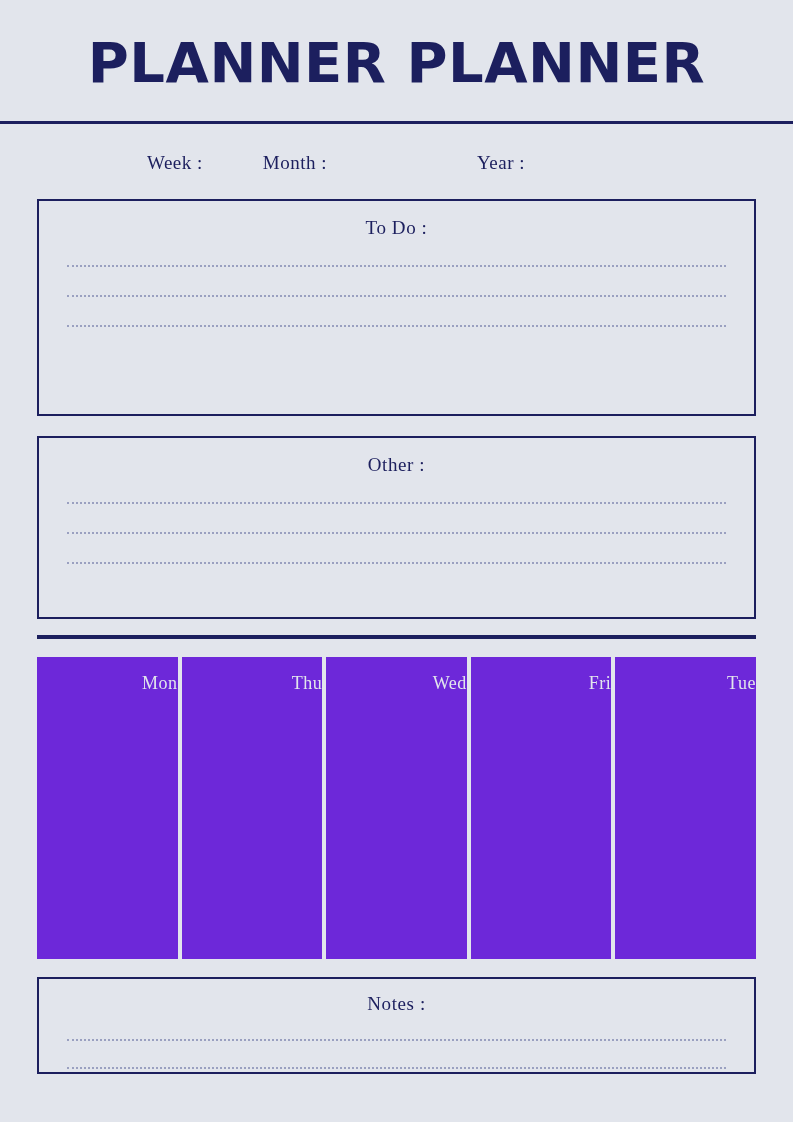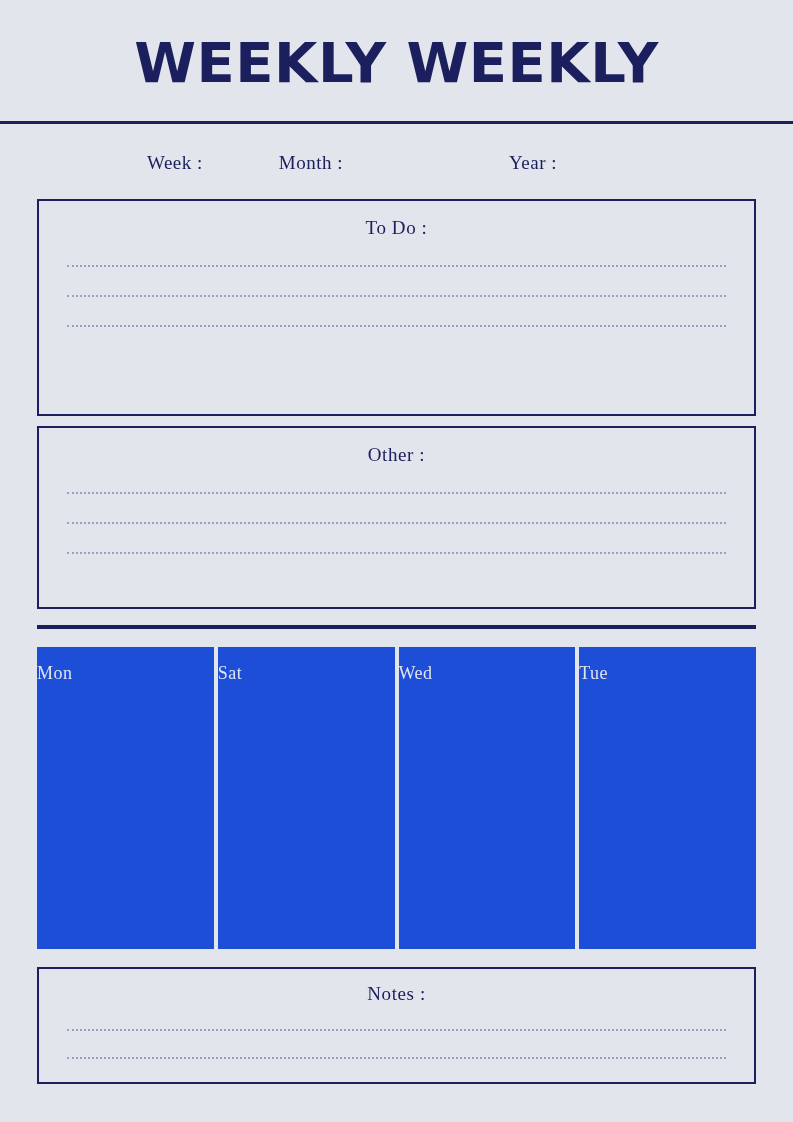--- a/index.html
+++ b/index.html
@@ -44,39 +44,38 @@
   }
 
   
   .meta-row {
     display: flex;
     align-items: center;
     margin-top: 28px;
     padding: 0 37px;
     box-sizing: border-box;
     font-size: 19px;
-    gap: 16px;
   }
   .meta-item {
     letter-spacing: 0.5px;
   }
   .meta-week   { margin-left: 110px; }
   .meta-month  { margin-left: 60px; }
   .meta-year   { margin-left: 150px; }
 
   
   .section-box {
     margin: 0 37px;
     border: 2px solid #1c1f5e;
     box-sizing: border-box;
     padding: 16px 28px 18px 28px;
     background: transparent;
   }
   .todo-box  { margin-top: 25px; height: 217px; }
-  .other-box { margin-top: 10px; height: 183px; }
+  .other-box { margin-top: 20px; height: 183px; }
 
   .section-label {
     text-align: center;
     font-size: 19px;
     letter-spacing: 0.6px;
     margin-bottom: 26px;
   }
   .dotline {
     border-bottom: 2px dotted #9aa0c0;
     height: 0;
@@ -93,47 +92,47 @@
 
   
   .days {
     display: flex;
     margin: 18px 37px 0 37px;
     gap: 4px;
     height: 302px;
   }
   .day-col {
     flex: 1;
-    background: #1d4ed8;
+    background: #6d28d9;
     color: #e2e5ec;
     padding-top: 16px;
     box-sizing: border-box;
-    text-align: left;
+    text-align: right;
     font-size: 18px;
     letter-spacing: 0.5px;
   }
 
   
   .notes-box {
     margin: 18px 37px 0 37px;
     border: 2px solid #1c1f5e;
     box-sizing: border-box;
-    height: 117px;
+    height: 97px;
     padding: 14px 28px 8px 28px;
   }
   .notes-box .section-label { margin-bottom: 24px; }
   .notes-box .dotline { margin-bottom: 26px; }
 </style>
 </head>
 <body>
 
 <div class="page">
 
   <div class="title-block">
-    <h1 class="title">WEEKLY WEEKLY</h1>
+    <h1 class="title">PLANNER PLANNER</h1>
     <div class="title-rule"></div>
   </div>
 
   <div class="meta-row">
     <span class="meta-item meta-week">Week :</span>
     <span class="meta-item meta-month">Month :</span>
     <span class="meta-item meta-year">Year :</span>
   </div>
 
   <div class="section-box todo-box">
@@ -147,22 +146,23 @@
     <div class="section-label">Other :</div>
     <div class="dotline"></div>
     <div class="dotline"></div>
     <div class="dotline"></div>
   </div>
 
   <div class="mid-rule"></div>
 
   <div class="days">
     <div class="day-col"><span>Mon</span></div>
-    <div class="day-col"><span>Sat</span></div>
+    <div class="day-col"><span>Thu</span></div>
     <div class="day-col"><span>Wed</span></div>
+    <div class="day-col"><span>Fri</span></div>
     <div class="day-col"><span>Tue</span></div>
   </div>
 
   <div class="notes-box">
     <div class="section-label">Notes :</div>
     <div class="dotline"></div>
     <div class="dotline"></div>
   </div>
 
 </div>

